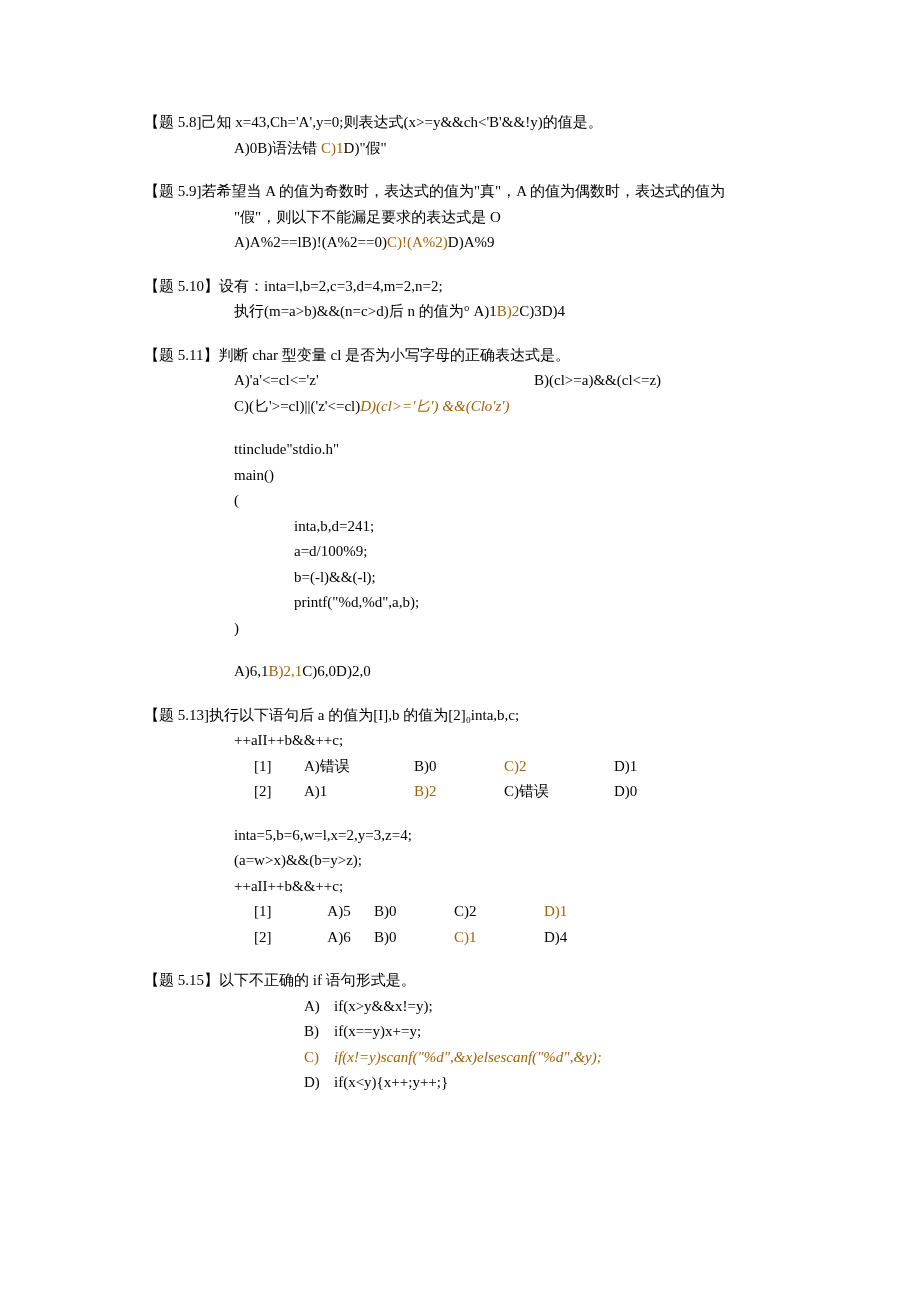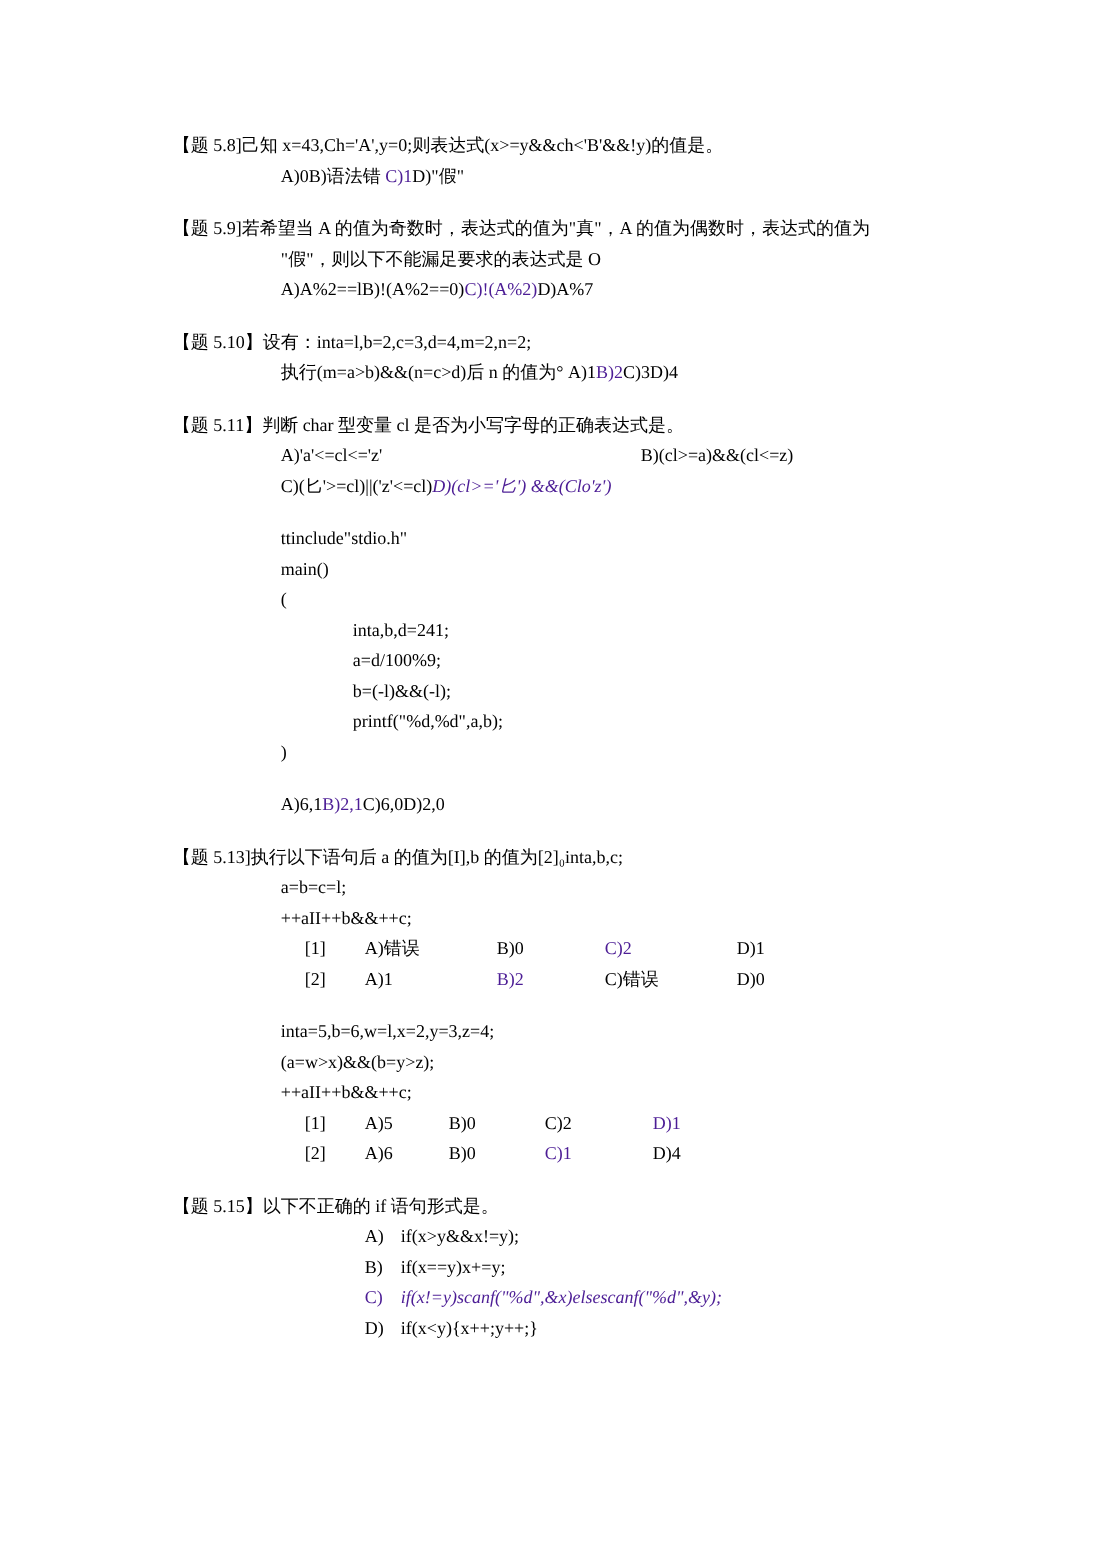--- a/index.html
+++ b/index.html
@@ -26,31 +26,31 @@
   }
   .indent-code {
     padding-left: 90px;
     display: block;
     font-family: "SimSun", serif;
   }
   .indent-code2 {
     padding-left: 150px;
     display: block;
   }
-  .red { color: #4c1d95; }
+  .red { color: #a16207; }
   .opt-row {
     display: flex;
     padding-left: 110px;
   }
   .opt-row span { display: inline-block; }
   .w50 { width: 50px; }
   .w80 { width: 80px; }
   .w90 { width: 90px; }
   .w110 { width: 110px; }
-  .w70 { width: 70px; }
+  .w70 { width: 70px; text-align: center; }
   .row511 {
     display: flex;
     padding-left: 90px;
   }
   .row511 .col1 { width: 300px; }
   .letter-list {
     padding-left: 160px;
   }
   .letter-list .row {
     display: flex;
@@ -65,21 +65,21 @@
   <span class="qtitle">【题 5.8]己知 x=43,Ch='A',y=0;则表达式(x&gt;=y&amp;&amp;ch&lt;'B'&amp;&amp;!y)的值是。</span>
   <span class="indent1">
     <span>A)0B)语法错 </span><span class="red">C)1</span><span>D)"假"</span>
   </span>
 </div>
 
 <div class="q">
   <span class="qtitle">【题 5.9]若希望当 A 的值为奇数时，表达式的值为"真"，A 的值为偶数时，表达式的值为</span>
   <span class="indent1">"假"，则以下不能漏足要求的表达式是 O</span>
   <span class="indent1">
-    <span>A)A%2==lB)!(A%2==0)</span><span class="red">C)!(A%2)</span><span>D)A%7</span>
+    <span>A)A%2==lB)!(A%2==0)</span><span class="red">C)!(A%2)</span><span>D)A%9</span>
   </span>
 </div>
 
 <div class="q">
   <span class="qtitle">【题 5.10】设有：inta=l,b=2,c=3,d=4,m=2,n=2;</span>
   <span class="indent1">
     <span>执行(m=a&gt;b)&amp;&amp;(n=c&gt;d)后 n 的值为° A)1</span><span class="red">B)2</span><span>C)3D)4</span>
   </span>
 </div>
 
@@ -105,21 +105,20 @@
   <span class="indent-code2">printf("%d,%d",a,b);</span>
   <span class="indent-code">)</span>
   <div style="height:18px"></div>
   <span class="indent1">
     <span>A)6,1</span><span class="red">B)2,1</span><span>C)6,0D)2,0</span>
   </span>
 </div>
 
 <div class="q">
   <span class="qtitle">【题 5.13]执行以下语句后 a 的值为[I],b 的值为[2]₀inta,b,c;</span>
-  <span class="indent-code">a=b=c=l;</span>
   <span class="indent-code">++aII++b&amp;&amp;++c;</span>
   <div class="opt-row">
     <span class="w50">[1]</span>
     <span class="w110">A)错误</span>
     <span class="w90">B)0</span>
     <span class="w110 red">C)2</span>
     <span>D)1</span>
   </div>
   <div class="opt-row">
     <span class="w50">[2]</span>

